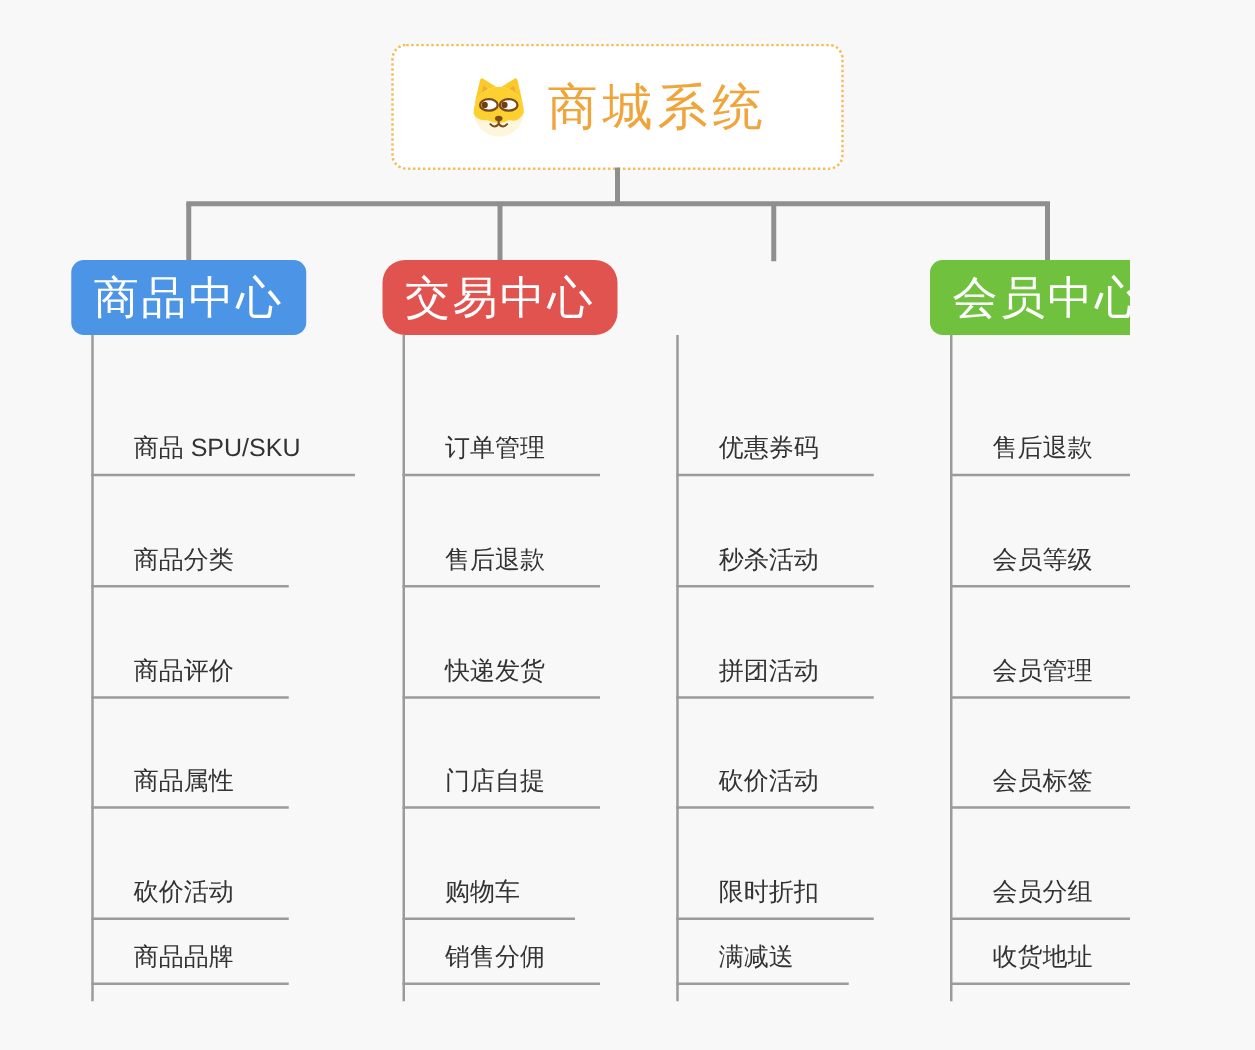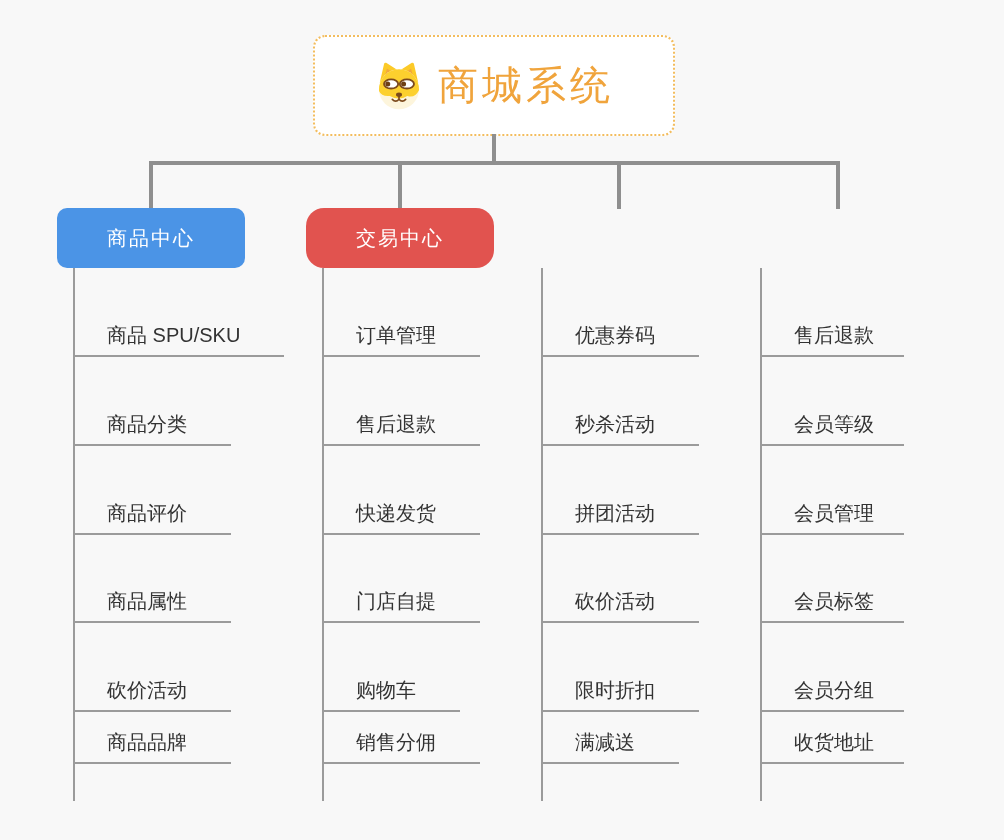--- a/index.html
+++ b/index.html
@@ -44,21 +44,21 @@
   .drop-3{left:617px;}
   .drop-4{left:836px;}
 
   
   .branch{
     position:absolute;top:208px;
     width:188px;height:60px;
     border-radius:10px;
     display:flex;align-items:center;justify-content:center;
     color:#ffffff;
-    font-size:20px;
+    font-size:36px;
     letter-spacing:2px;
     white-space:nowrap;
   }
   .branch-1{left:57px;}
   .branch-2{left:306px;border-radius:18px;}
   .branch-3{left:525px;}
   .branch-4{left:744px;}
 
   
   .subtree{position:absolute;top:0;left:0;}
@@ -71,20 +71,21 @@
     width:2px;height:533px;
     background:#9b9b9b;
   }
   .item{
     position:absolute;left:0;
     white-space:nowrap;
     font-size:20px;line-height:28px;
     color:#333333;
     padding:0 44px 6px 34px;
     border-bottom:2px solid #9b9b9b;
+    margin-top:24px;
   }
   .item-1{top:321px;}
   .item-2{top:410px;}
   .item-3{top:499px;}
   .item-4{top:587px;}
   .item-5{top:676px;}
   .item-6{top:728px;}
 </style>
 </head>
 <body>
@@ -111,20 +112,21 @@
 
   <div class="conn root-stem"></div>
   <div class="conn bus"></div>
   <div class="conn drop drop-1"></div>
   <div class="conn drop drop-2"></div>
   <div class="conn drop drop-3"></div>
   <div class="conn drop drop-4"></div>
 
   <div class="branch branch-1" style="background: rgb(75, 148, 230);">商品中心</div>
   <div class="branch branch-2" style="background: rgb(225, 83, 79);">交易中心</div>
+  <div class="branch branch-4" style="background: rgb(111, 193, 62);">会员中心</div>
 
   <div class="subtree subtree-1">
     <div class="vline"></div>
     <div class="item item-1">商品 SPU/SKU</div>
     <div class="item item-2">商品分类</div>
     <div class="item item-3">商品评价</div>
     <div class="item item-4">商品属性</div>
     <div class="item item-5">砍价活动</div>
     <div class="item item-6">商品品牌</div>
   </div>

